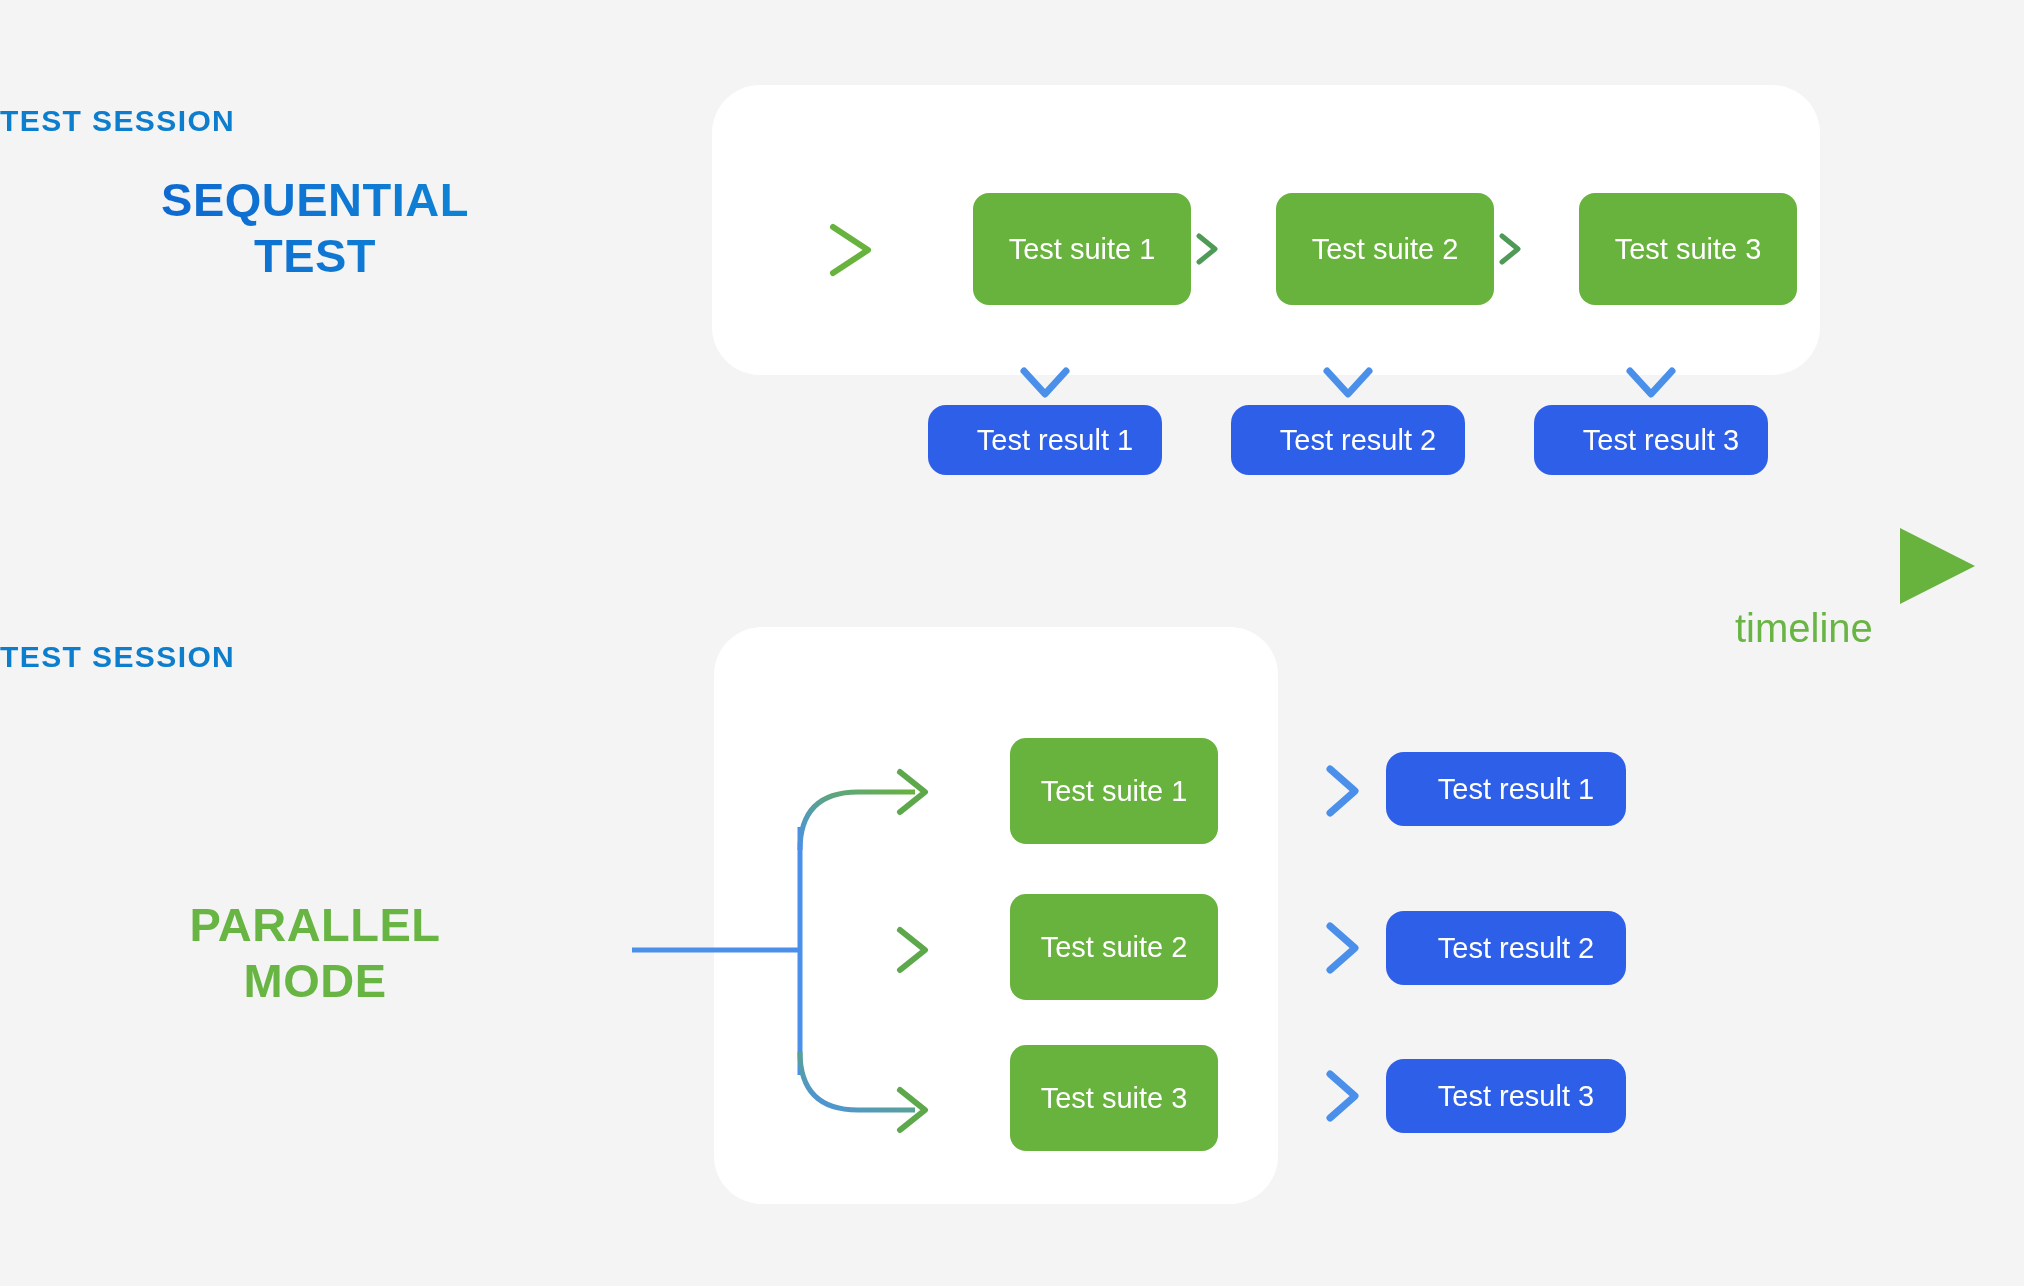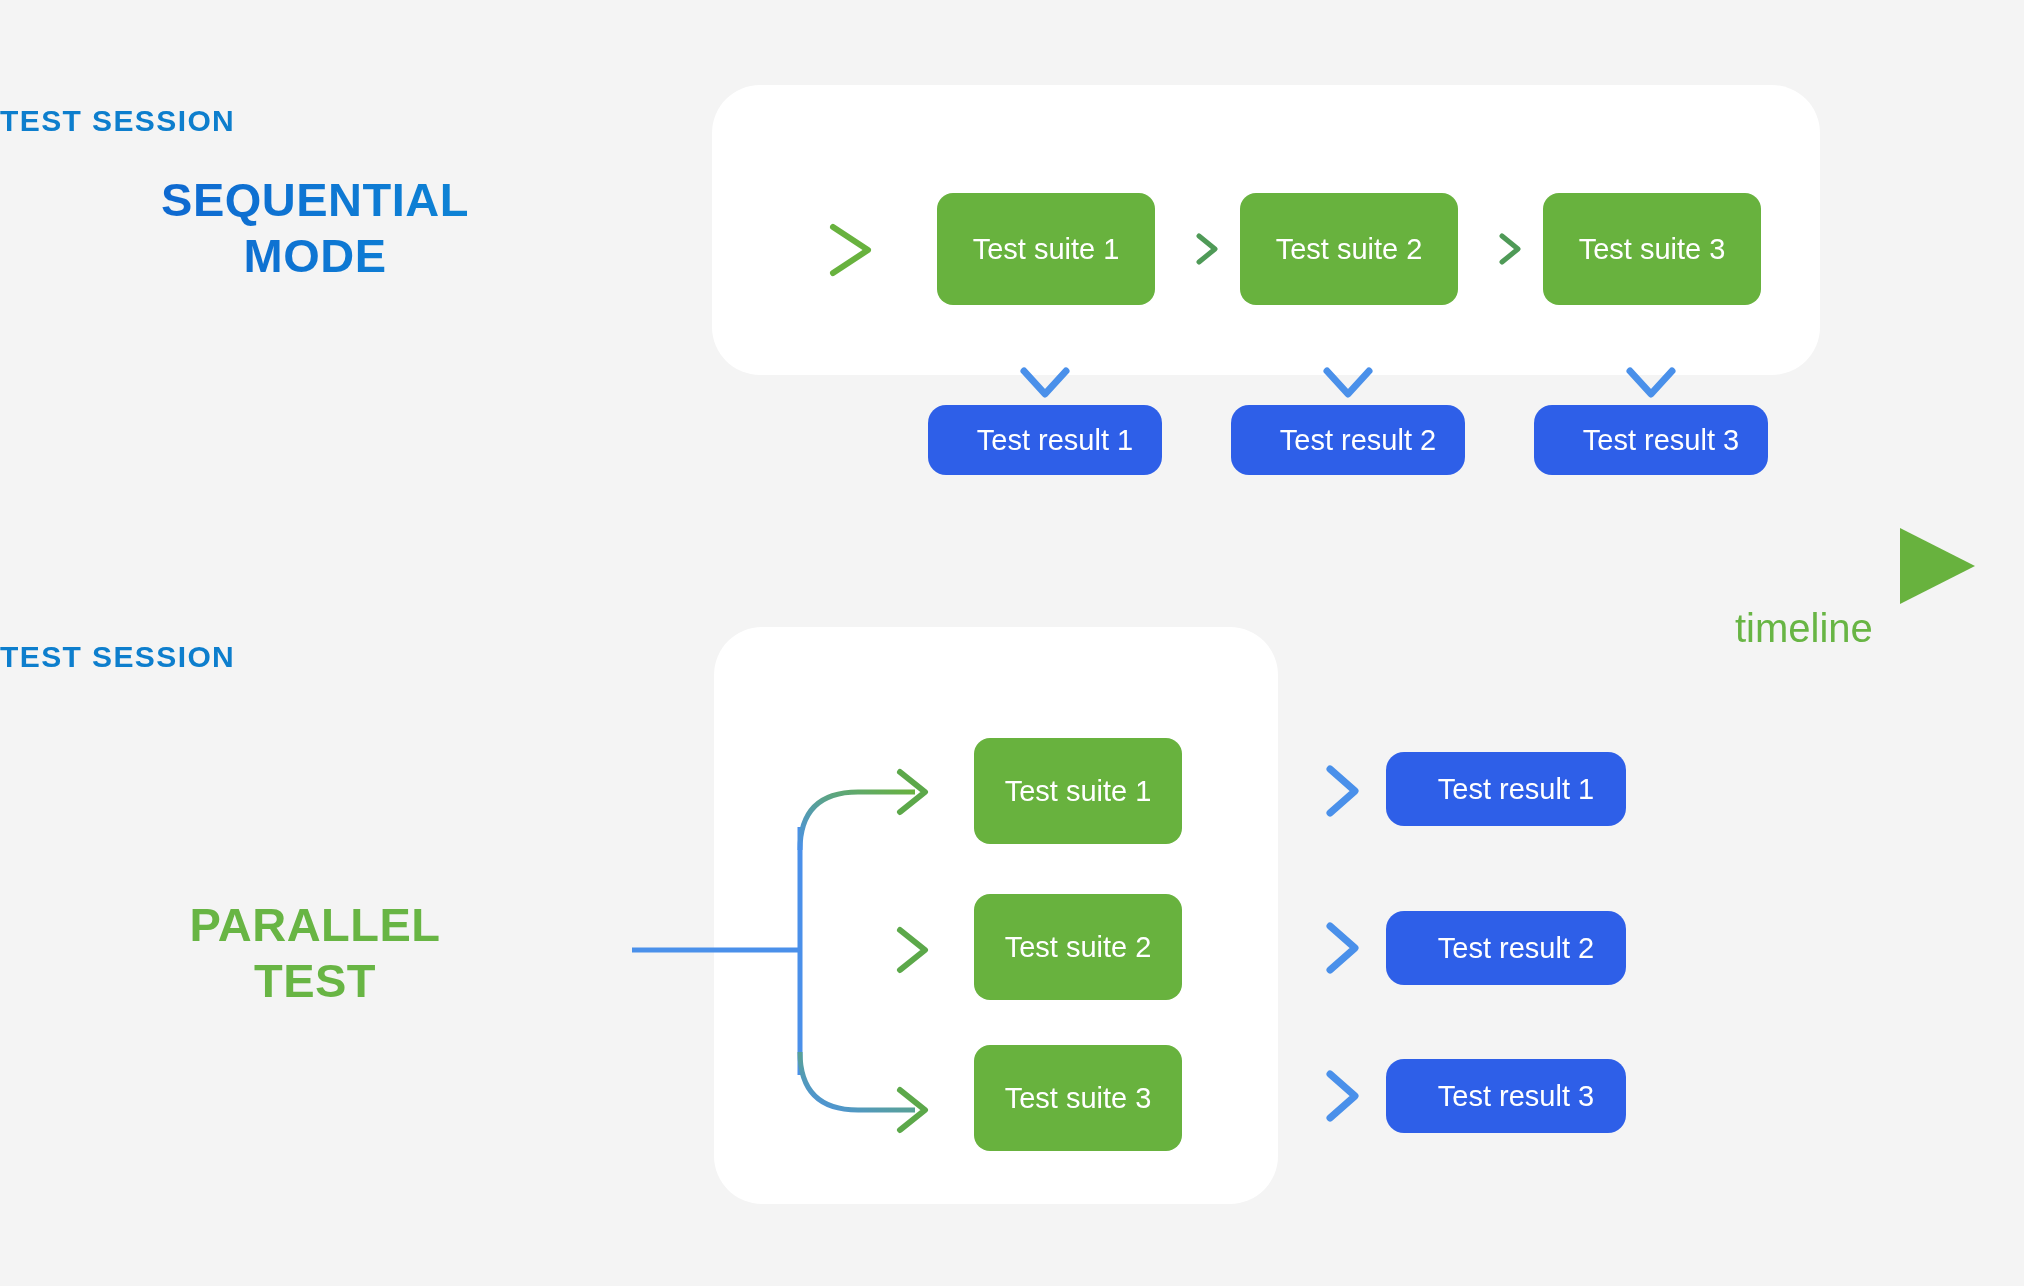--- a/index.html
+++ b/index.html
@@ -102,20 +102,21 @@
     justify-content: center;
     color: #ffffff;
     font-size: 29px;
     border-radius: 14px;
     white-space: nowrap;
     box-sizing: border-box;
   }
   .node.suite {
     background: #68b23e;
     border-radius: 16px;
+    margin-left: 36px;
   }
   .node.result {
     background: #2e5fe8;
     border-radius: 18px;
     padding-left: 20px;
   }
 
   
   #seq-suite-1 { left: 937px;  top: 193px; width: 218px; height: 112px; }
   #seq-suite-2 { left: 1240px; top: 193px; width: 218px; height: 112px; }
@@ -236,24 +237,24 @@
       <line x1="1190" y1="948" x2="1330" y2="948" stroke="url(#gradGreenBlueH)" stroke-width="6" stroke-dasharray="15 12"></line>
       <polyline points="1330,926 1355,948 1330,970" fill="none" stroke="#4a90ea" stroke-width="7" stroke-linecap="round" stroke-linejoin="round"></polyline>
     </g>
     <g>
       <line x1="1190" y1="1096" x2="1330" y2="1096" stroke="url(#gradGreenBlueH)" stroke-width="6" stroke-dasharray="15 12"></line>
       <polyline points="1330,1074 1355,1096 1330,1118" fill="none" stroke="#4a90ea" stroke-width="7" stroke-linecap="round" stroke-linejoin="round"></polyline>
     </g>
   </svg>
 
   <div class="mode-label" id="sequential-mode-label">SEQUENTIAL
+TEST</div>
+
+  <div class="mode-label" id="parallel-mode-label">PARALLEL
 MODE</div>
-
-  <div class="mode-label" id="parallel-mode-label">PARALLEL
-TEST</div>
 
   <div class="session-title" id="sequential-session-title">TEST SESSION</div>
 
   <div class="session-title" id="parallel-session-title">TEST SESSION</div>
 
   <div class="node suite" id="seq-suite-1">Test suite 1</div>
   <div class="node suite" id="seq-suite-2">Test suite 2</div>
   <div class="node suite" id="seq-suite-3">Test suite 3</div>
 
   <div class="node result" id="seq-result-1">Test result 1</div>

